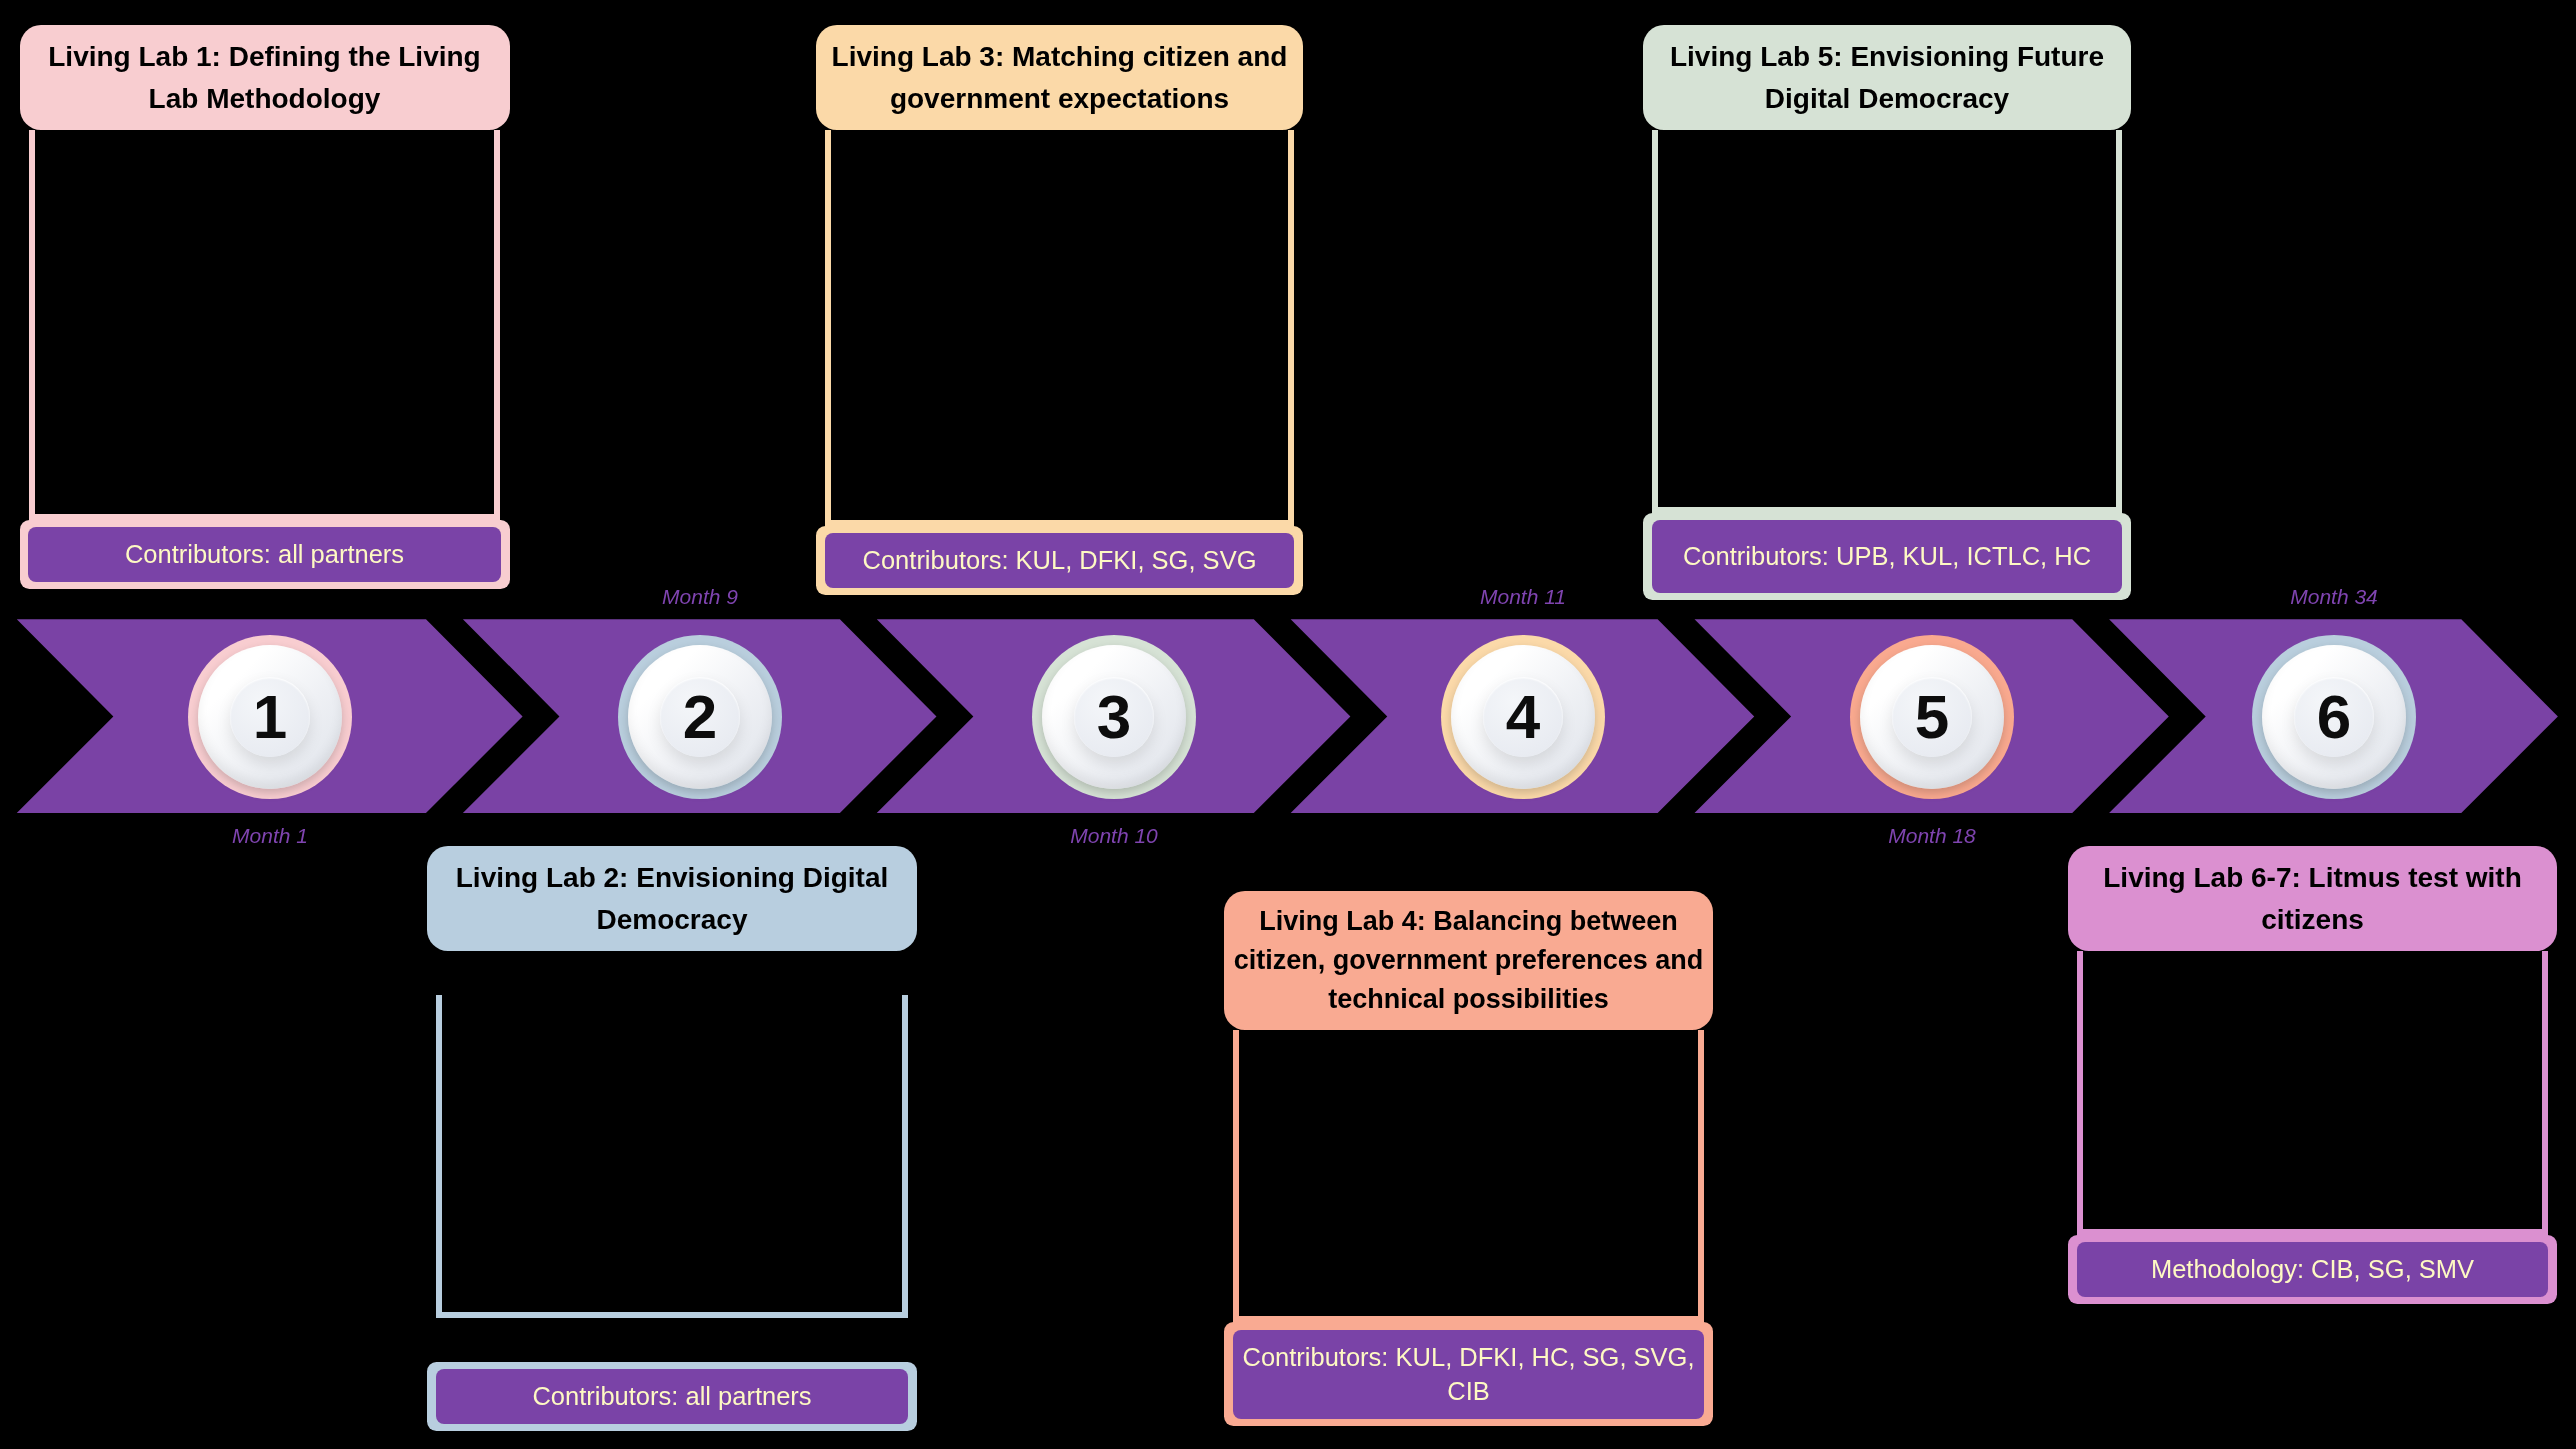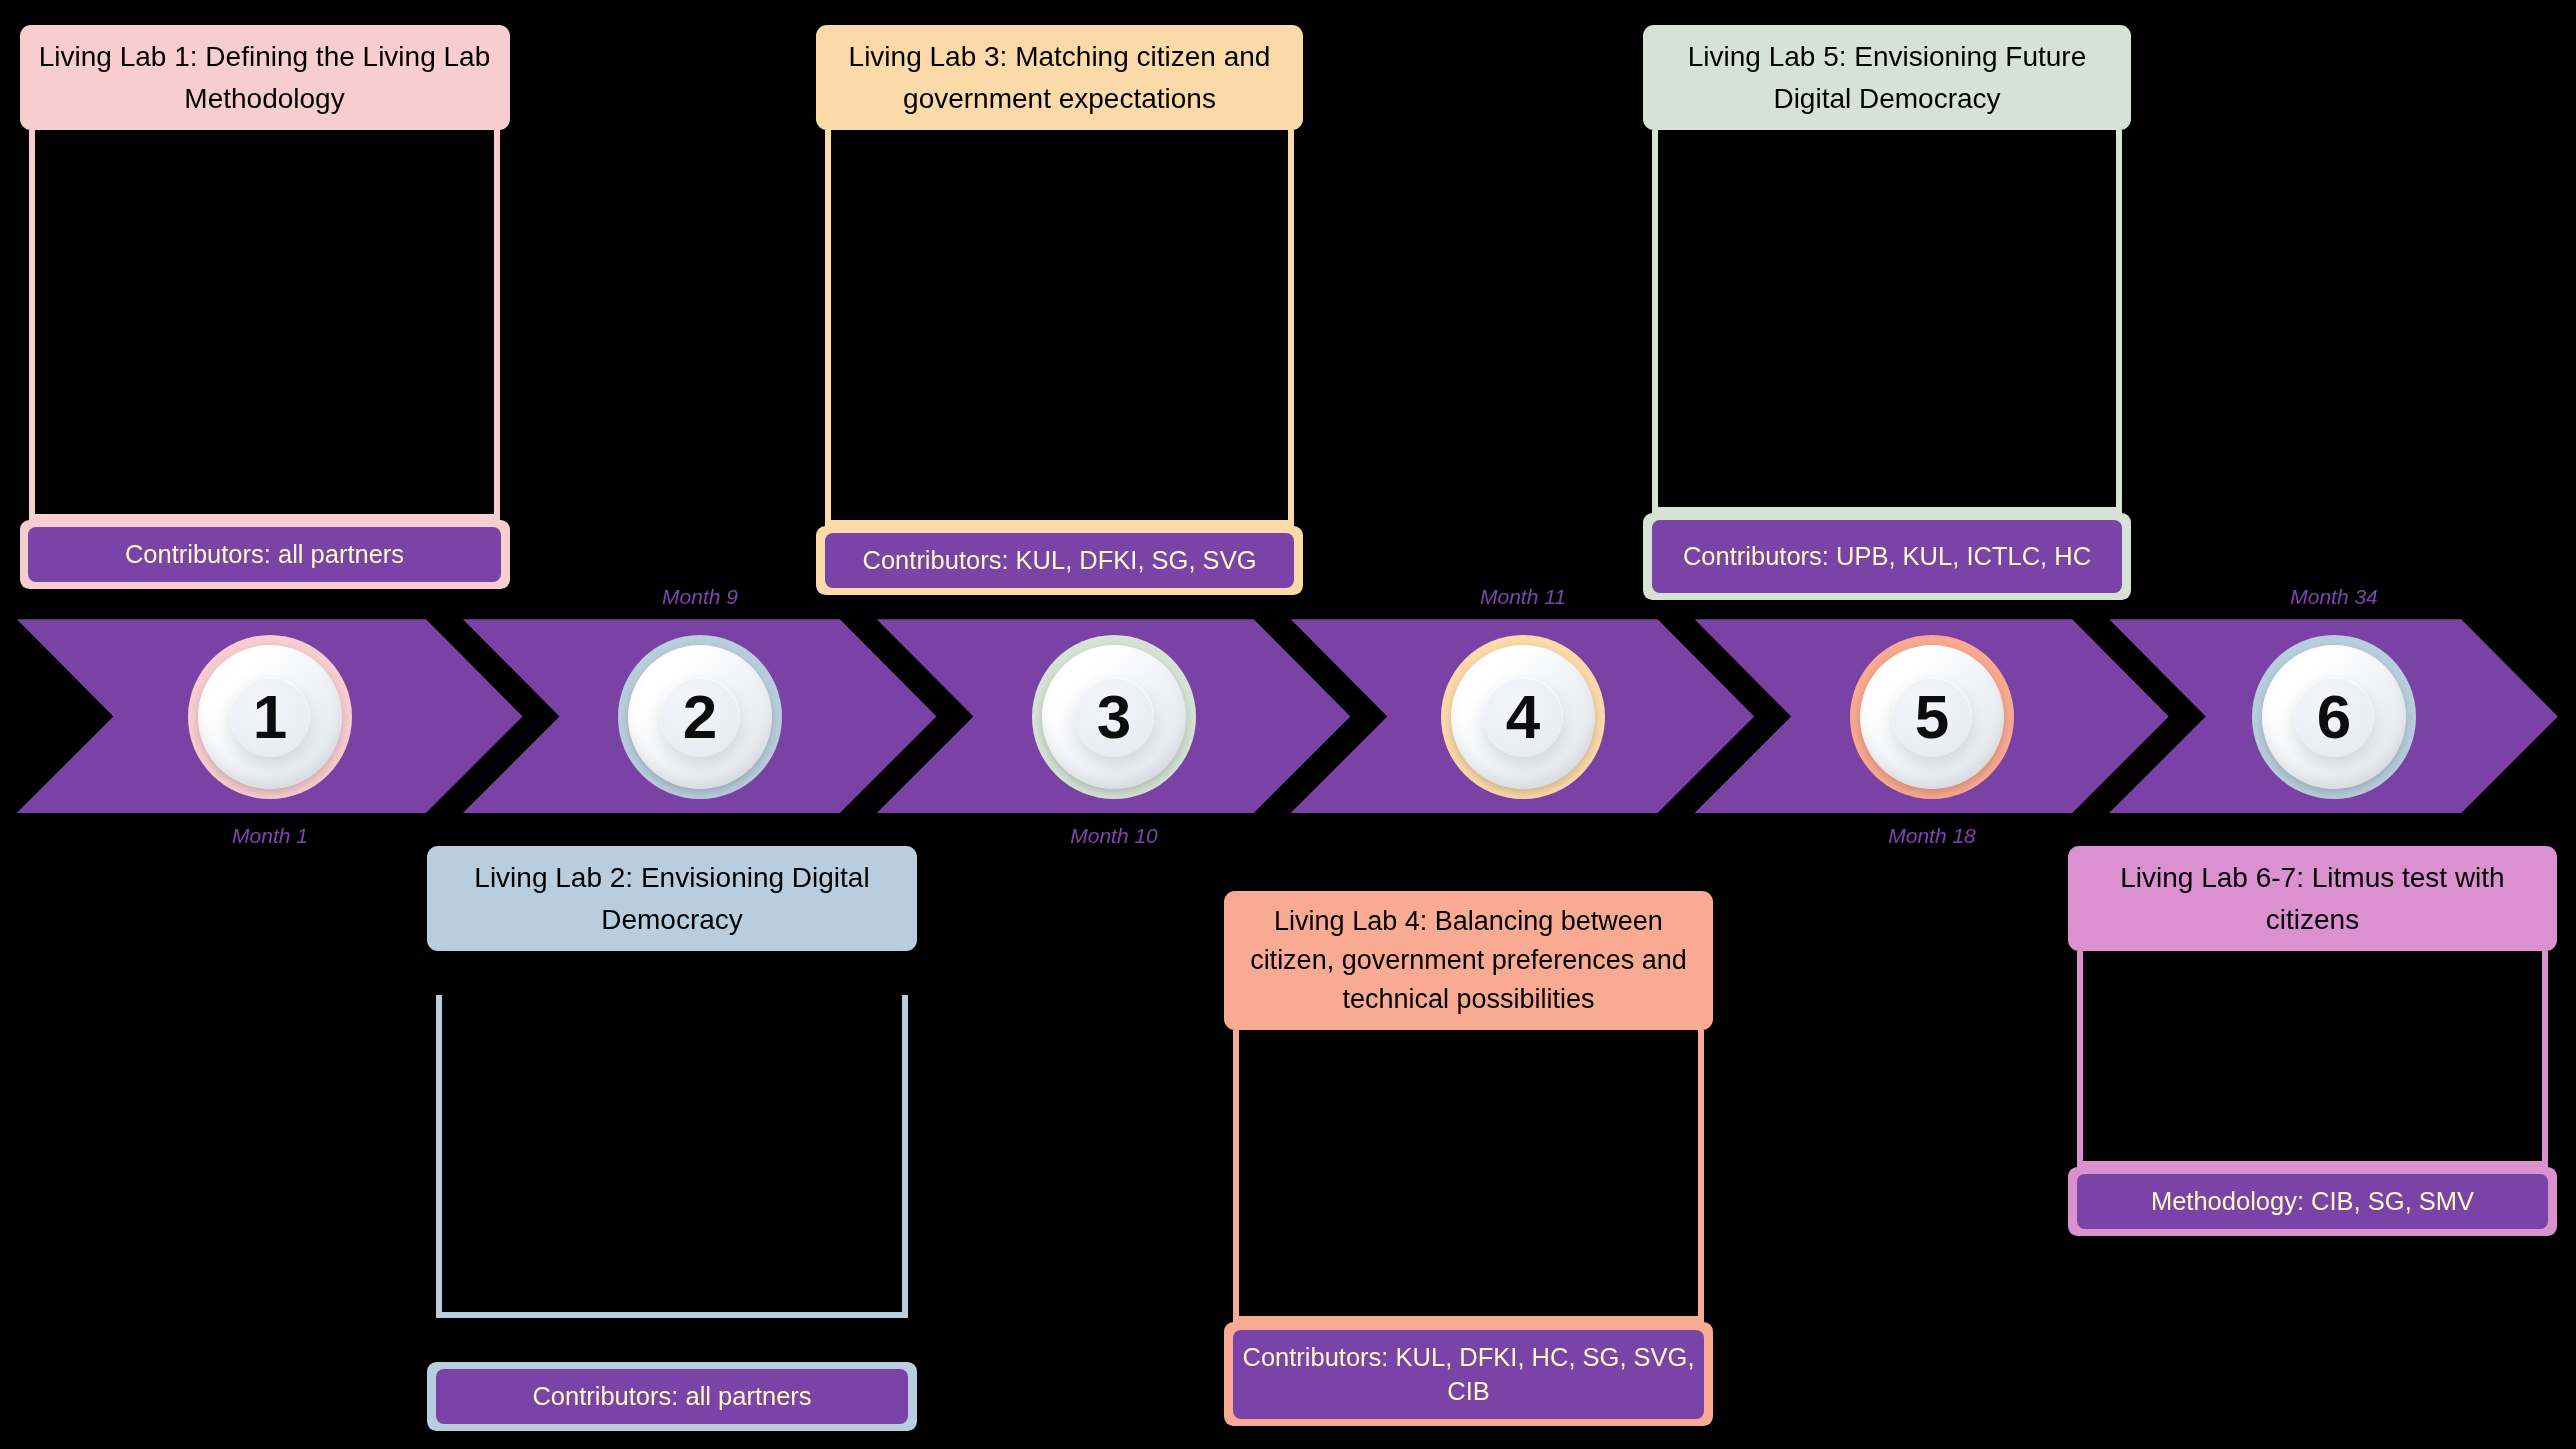--- a/index.html
+++ b/index.html
@@ -35,22 +35,22 @@
     position:absolute;left:50%;transform:translateX(-50%);
     white-space:nowrap;color:var(--month,#7f44b0);
     font-weight:normal;font-style:italic;font-size:21px;line-height:1;
   }
   .ms-label.above{bottom:calc(100% + 28px);}
   .ms-label.below{top:calc(100% + 25.5px);}
   
   .card{position:absolute;display:flex;flex-direction:column;}
   .card-header{
     background:var(--c,#ccc);
-    border-radius:11px;
-    color:#000;font-weight:normal;font-size:28px;line-height:1.5;
+    border-radius:21px;
+    color:#000;font-weight:bold;font-size:28px;line-height:1.5;
     display:flex;align-items:center;justify-content:center;text-align:center;
     padding:10.7px 9.4px;
   }
   .card-body{
     flex:1;margin:0 9.4px;background:#000;
     border:6px solid var(--c,#ccc);border-top:none;
   }
   .card-footer{
     background:var(--c,#ccc);
     border-radius:9.4px;padding:7.4px 8.7px;
@@ -60,21 +60,21 @@
     color:#fef9c3;text-align:center;
     font-size:25.5px;line-height:1.35;
     padding:10px 9.4px;border-radius:8px;
   }
   
   .cardpos-ll1{left:19.5px;  top:25px;  width:490px;height:564px;}
   .cardpos-ll3{left:816px;top:25px;  width:487px;height:570px;}
   .cardpos-ll5{left:1643px;top:25px;  width:488px;height:575px;}
   .cardpos-ll2{left:427px; top:846px;width:490px;height:585px;gap:44px;}
   .cardpos-ll4{left:1224px;top:846px;width:489px;height:580px;}
-  .cardpos-ll67{left:2068px;top:846px;width:489px;height:390px;}
+  .cardpos-ll67{left:2068px;top:846px;width:489px;height:458px;}
   .cardpos-ll4 .card-header{font-size:27px;line-height:1.45;margin-top:45px;}
   .cardpos-ll5 .footer-inner{padding:19px 9.4px;}
   
   .ms1{left:188px;} .ms2{left:618px;} .ms3{left:1032px;}
   .ms4{left:1441px;} .ms5{left:1850px;} .ms6{left:2252px;}
 </style>
 </head>
 <body style="--arrow: #7a42a5; --month: #7f44b0; --purple: #7a43a7;">
 
 <svg class="arrow-svg" viewBox="0 0 3840 2160" aria-hidden="true">

